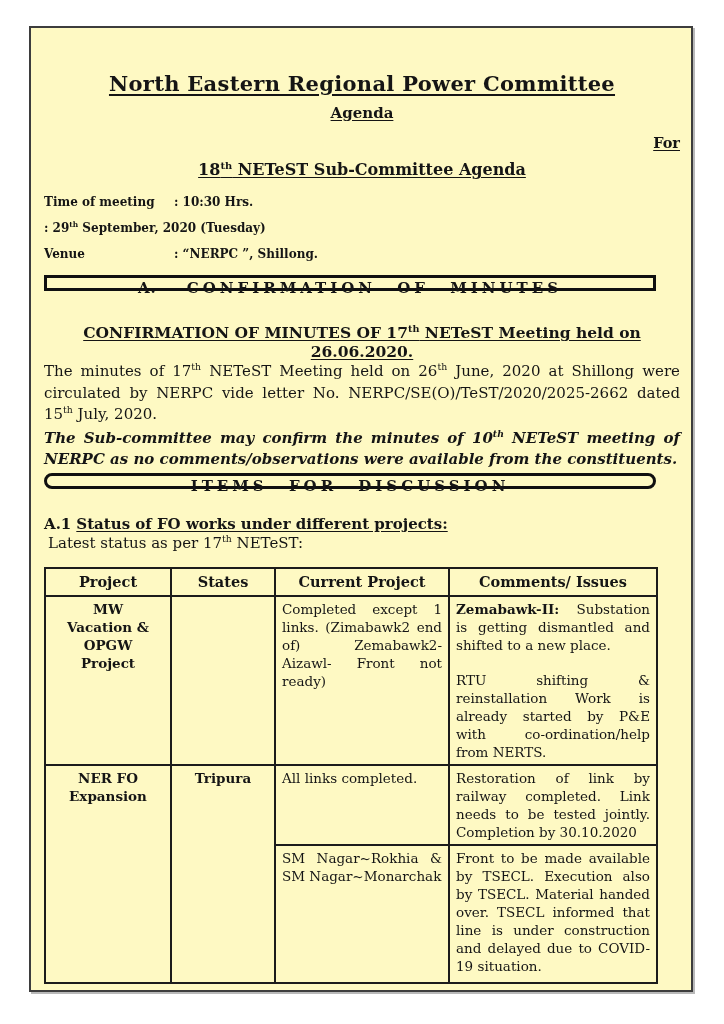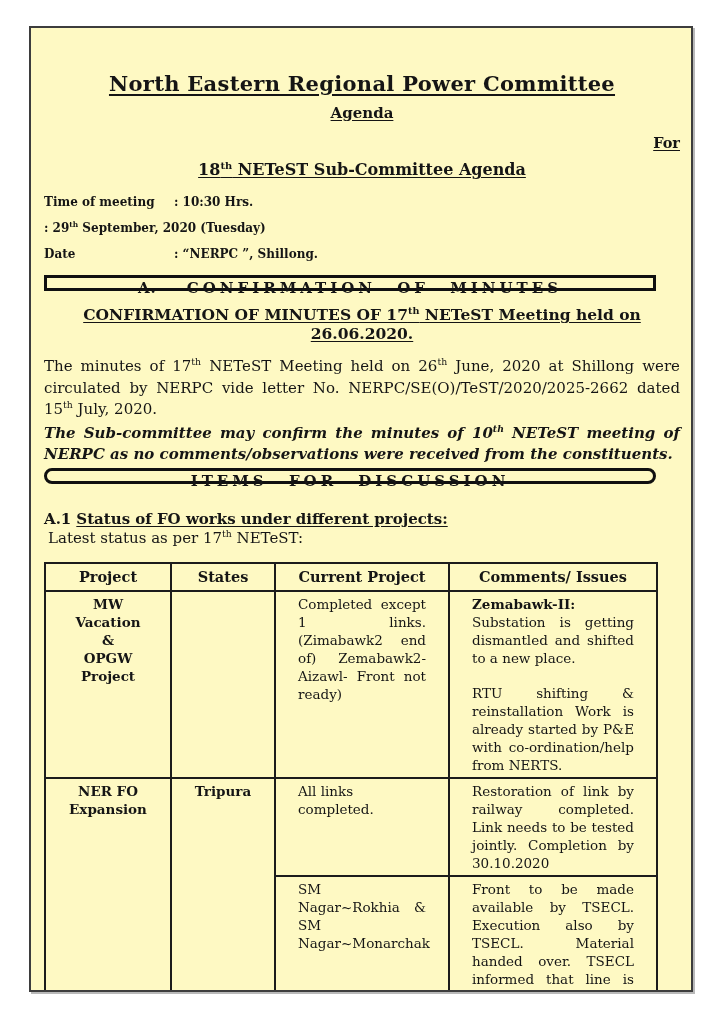--- a/index.html
+++ b/index.html
@@ -50,30 +50,29 @@
     text-align: center;
     font-size: 15px;
     font-weight: bold;
     letter-spacing: 4px;
     word-spacing: 12px;
     margin-top: 12px;
   }
   .boxprefix { margin-right: 30px; letter-spacing: 1px; }
 
   .conf-heading {
-    margin-top: 14px;
+    margin-top: 32px;
     text-align: center;
     font-size: 15.5px;
     font-weight: bold;
     line-height: 19px;
     text-decoration: underline;
     text-underline-offset: 2px;
   }
   .para {
-    margin-top: 13px;
     width: 636px;
     font-size: 15px;
     line-height: 21.5px;
     text-align: justify;
   }
   .note {
     margin-top: 2px;
     width: 636px;
     font-size: 15px;
     font-weight: bold;
@@ -91,21 +90,21 @@
     margin-top: 15px;
     width: 612px;
     border-collapse: collapse;
     table-layout: fixed;
   }
   table.status th, table.status td {
     border: 2px solid #1c1c1c;
     vertical-align: top;
     font-size: 13.5px;
     line-height: 18px;
-    padding: 3px 22px;
+    padding: 3px 6px;
   }
   table.status th {
     height: 28px;
     text-align: center;
     vertical-align: middle;
     font-size: 14.5px;
     font-weight: bold;
     padding: 2px;
   }
   col.c1 { width: 126px; }
@@ -138,32 +137,32 @@
 
   <div class="details">
     <div class="drow">
       <span class="dlbl">Time of meeting</span>
         <span class="dval">: 10:30 Hrs.</span>
     </div>
     <div class="drow">
         <span class="dval"><span>: 29</span><sup>th</sup><span> September, 2020 (Tuesday)</span></span>
     </div>
     <div class="drow">
-      <span class="dlbl">Date</span>
+      <span class="dlbl">Venue</span>
         <span class="dval">: “NERPC ”, Shillong.</span>
     </div>
   </div>
 
   <div class="secbox"><span class="boxprefix">A.</span><span>CONFIRMATION OF MINUTES</span></div>
 
   <div class="conf-heading"><span>CONFIRMATION OF MINUTES OF 17</span><sup>th</sup><span> NETeST Meeting held on 26.06.2020.</span></div>
 
   <p class="para"><span>The minutes of 17</span><sup>th</sup><span> NETeST Meeting held on 26</span><sup>th</sup><span> June, 2020 at Shillong were circulated by NERPC vide letter No. NERPC/SE(O)/TeST/2020/2025-2662 dated 15</span><sup>th</sup><span> July, 2020.</span></p>
 
-  <p class="note"><span>The Sub-committee may confirm the minutes of 10</span><sup>th</sup><span> NETeST meeting of NERPC as no comments/observations were received from the constituents.</span></p>
+  <p class="note"><span>The Sub-committee may confirm the minutes of 10</span><sup>th</sup><span> NETeST meeting of NERPC as no comments/observations were available from the constituents.</span></p>
 
   <div class="secbox items-box"><span>ITEMS FOR DISCUSSION</span></div>
 
   <div class="item-heading"><span class="item-no">A.1</span><span class="u">Status of FO works under different projects:</span></div>
 
   <div class="latest-line"><span>Latest status as per 17</span><sup>th</sup><span> NETeST:</span></div>
 
   <table class="status">
     <colgroup>
         <col class="c1">

